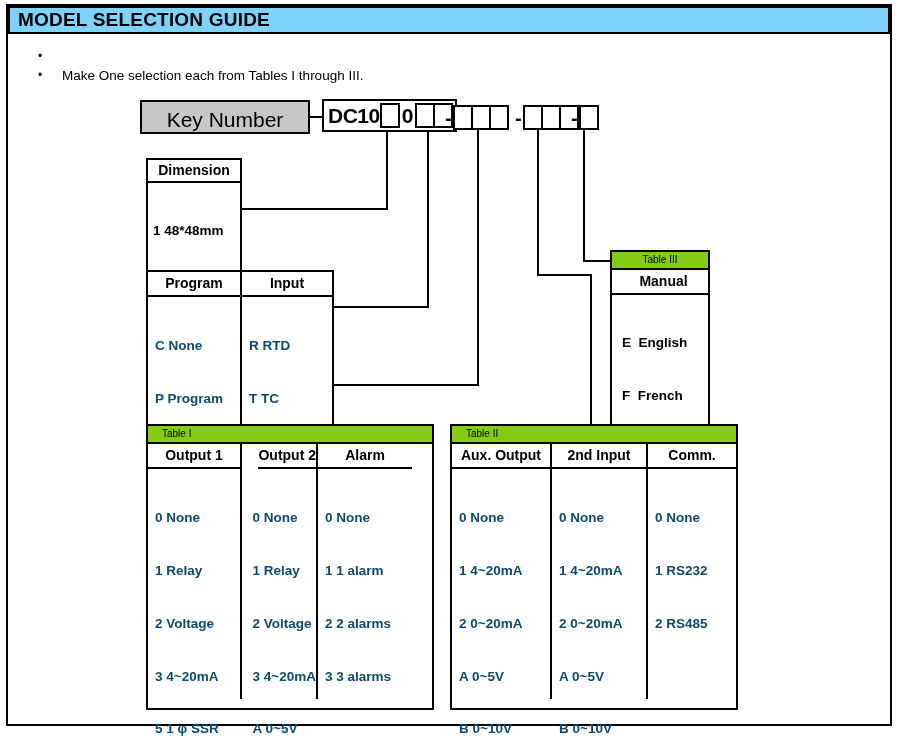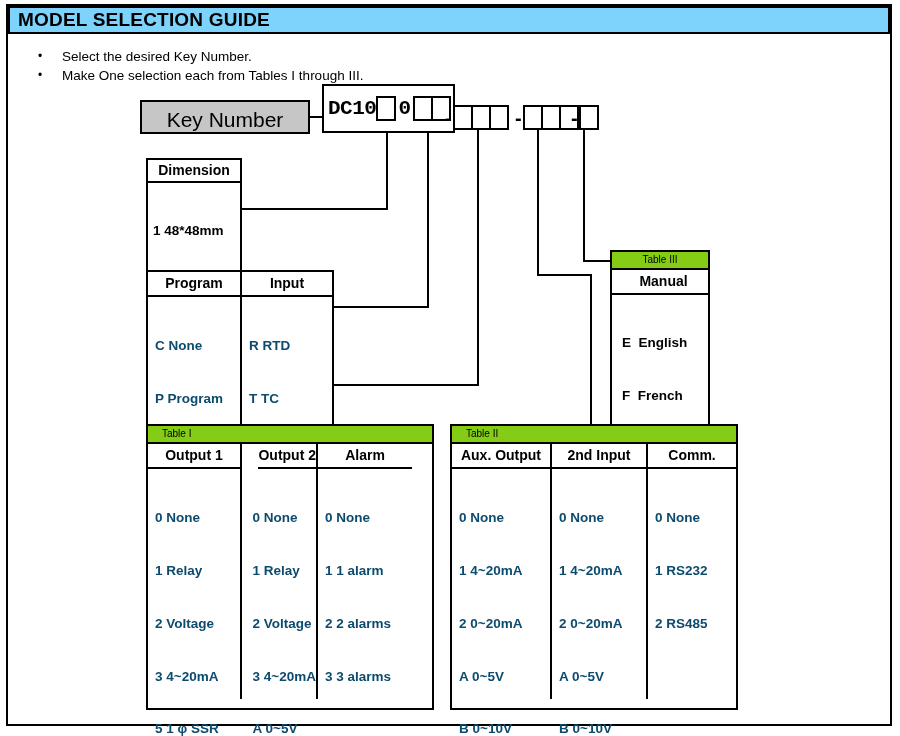--- a/index.html
+++ b/index.html
@@ -97,24 +97,23 @@
   .code-group {
     position: absolute;
     box-sizing: border-box;
     border: 2px solid #000;
     background: #fff;
     display: flex;
     align-items: center;
   }
   .code-prefix-group {
     left: 322px;
-    top: 84px;
-    height: 49px;
+    top: 99px;
+    height: 33px;
     padding: 0 2px 0 4px;
-    font-family: Liberation Mono, monospace;
   }
   .code-text {
     font-size: 21px;
     font-weight: bold;
     line-height: 1;
     color: #000;
     letter-spacing: -0.5px;
   }
   .cell {
     box-sizing: border-box;
@@ -252,21 +251,20 @@
 
   <div class="outer-frame"></div>
 
   <div class="title-bar">
     <span class="title-text">MODEL SELECTION GUIDE</span>
   </div>
 
   <div class="bullets">
     <div class="bullet-row">
       <span class="bullet-dot">•</span>
-      <span class="bullet-text">Select the desired Key Number.</span>
     </div>
     <div class="bullet-row">
       <span class="bullet-dot">•</span>
       <span class="bullet-text">Make One selection each from Tables I through III.</span>
     </div>
   </div>
 
   <div class="box gray keynumber-label">
     <span>Key Number</span>
   </div>

